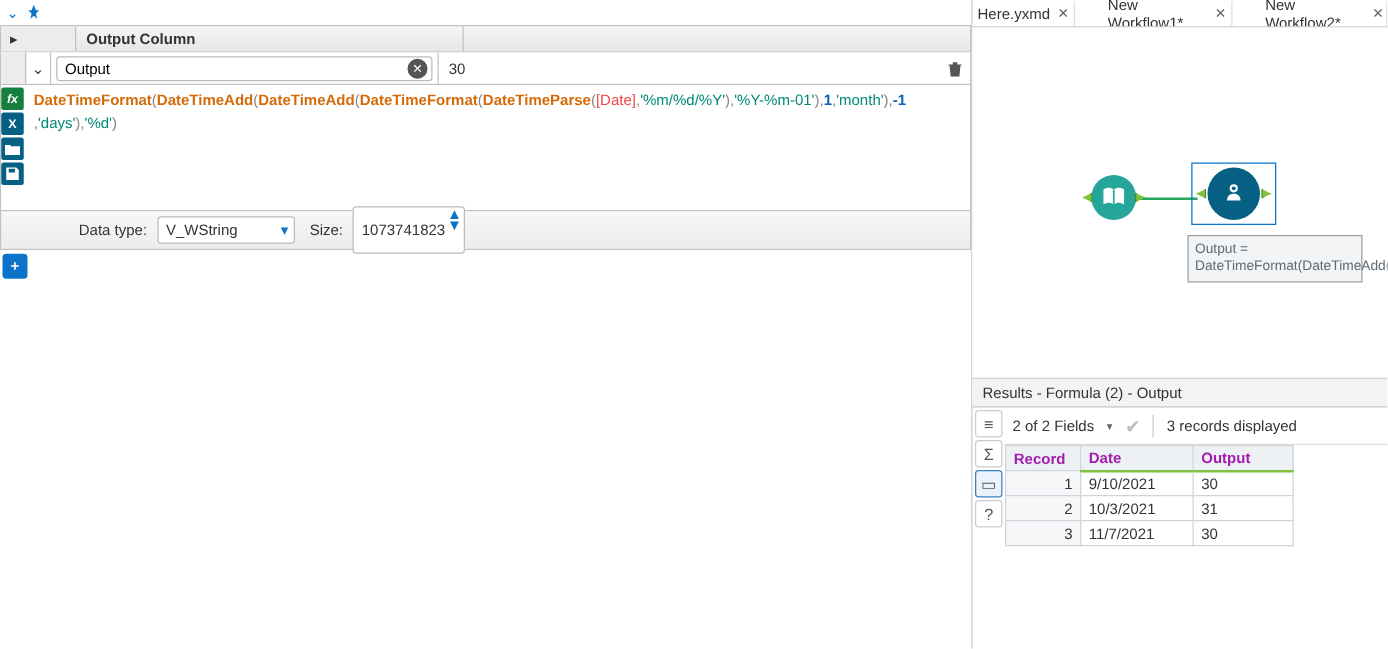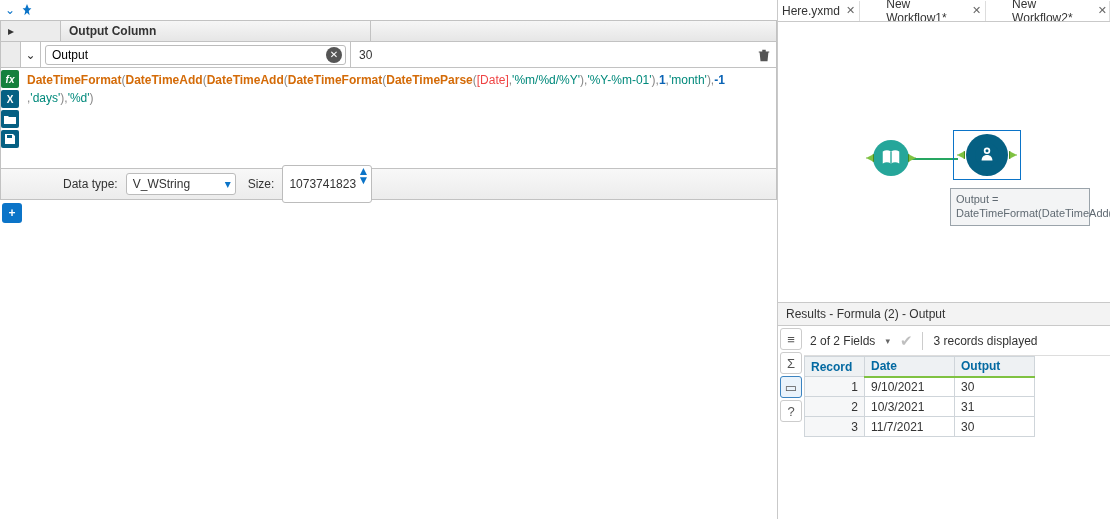--- a/index.html
+++ b/index.html
@@ -83,21 +83,21 @@
 .res-left-icons { width:26px; display:flex; flex-direction:column; gap:2px; align-items:center; padding-top:2px; }
 .results-area { display:flex; }
 .res-main { flex:1; }
 .records-info { display:flex; align-items:center; gap:10px; font-size:12px; color:#333; }
 .records-info .divider { width:1px; height:18px; background:#ccc; }
 .check-grey { color:#bfbfbf; font-size:15px; }
 .tiny-dd { font-size:9px; color:#666; }
 
 table.results { border-collapse:collapse; width:auto; }
 table.results th, table.results td { border:1px solid #cfd5da; height:20px; font-size:12px; padding:0 6px; }
-table.results th { background:#eef1f3; font-weight:600; text-align:left; color:#0369a1; }
+table.results th { background:#eef1f3; font-weight:600; text-align:left; color:#a21caf; }
 table.results th.sel { border-bottom:2px solid #7fc241; }
 table.results td.num { text-align:right; background:#f6f7f8; }
 
 .side-icon { width:22px; height:22px; border:1px solid #ccc; border-radius:3px; display:flex; align-items:center; justify-content:center; color:#555; cursor:pointer; background:#fff; font-size:13px; }
 .side-icon.sel { border-color:#3b83c0; background:#eaf3fb; }
 
 svg { display:block; }
 </style>
 </head>
 <body>

